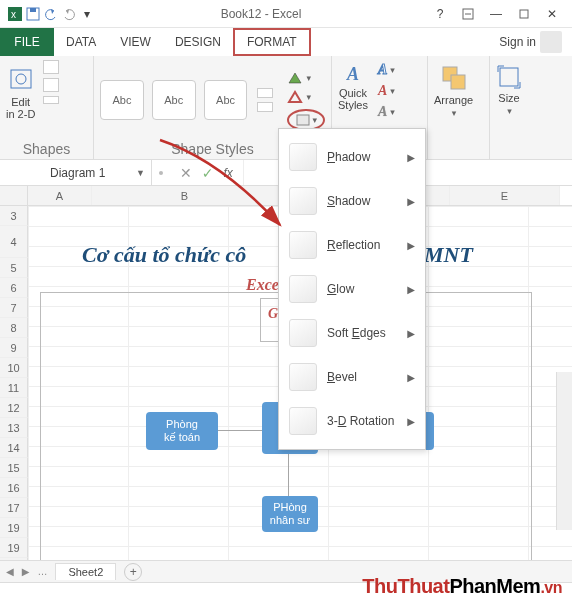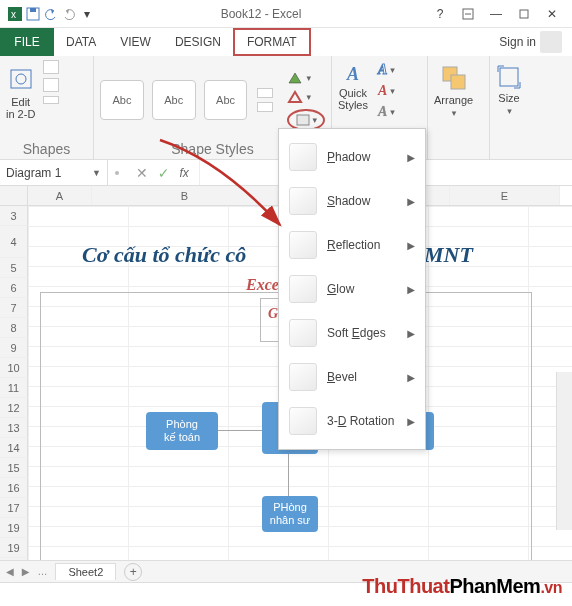--- a/index.html
+++ b/index.html
@@ -33,21 +33,21 @@
 .effects-col { display: flex; flex-direction: column; gap: 5px; padding-top: 2px; }
 .eff-row { display: flex; align-items: center; gap: 2px; }
 .wa-letter { font-family: Georgia, serif; font-style: italic; font-weight: bold; font-size: 18px; }
 .wa-blue { color: #4f81bd; }
 .wa-outline { color: #fff; -webkit-text-stroke: 1px #4f81bd; }
 .wa-gray { color: #888; text-shadow: 0 0 1px #aaa; }
 .drop { font-size: 9px; color: #666; margin-left: 1px; }
 .circle-highlight { border: 2px solid #c0504d; border-radius: 50%; padding: 2px 6px; display: inline-flex; align-items: center; }
 
 
-.fxrow { height: 26px; border-bottom: 1px solid #ddd; display: flex; align-items: center; }
+.fxrow { height: 26px; border-bottom: 1px solid #ddd; display: flex; align-items: center; padding-left: 44px; }
 .namebox { width: 108px; height: 100%; border-right: 1px solid #ddd; display: flex; align-items: center; padding: 0 6px; font-size: 12px; }
 .namebox-drop { margin-left: auto; font-size: 9px; color: #666; }
 .fx-btns { display: flex; align-items: center; gap: 10px; padding: 0 10px; }
 .fx-x { color: #999; font-size: 14px; }
 .fx-chk { color: #7fba7a; font-size: 14px; }
 .fx-label { font-style: italic; font-size: 12px; color: #666; }
 .fmla-space { flex: 1; border-left: 1px solid #eee; height: 100%; }
 
 
 .grid-wrap { position: relative; height: 390px; background: #fff; overflow: hidden; }

